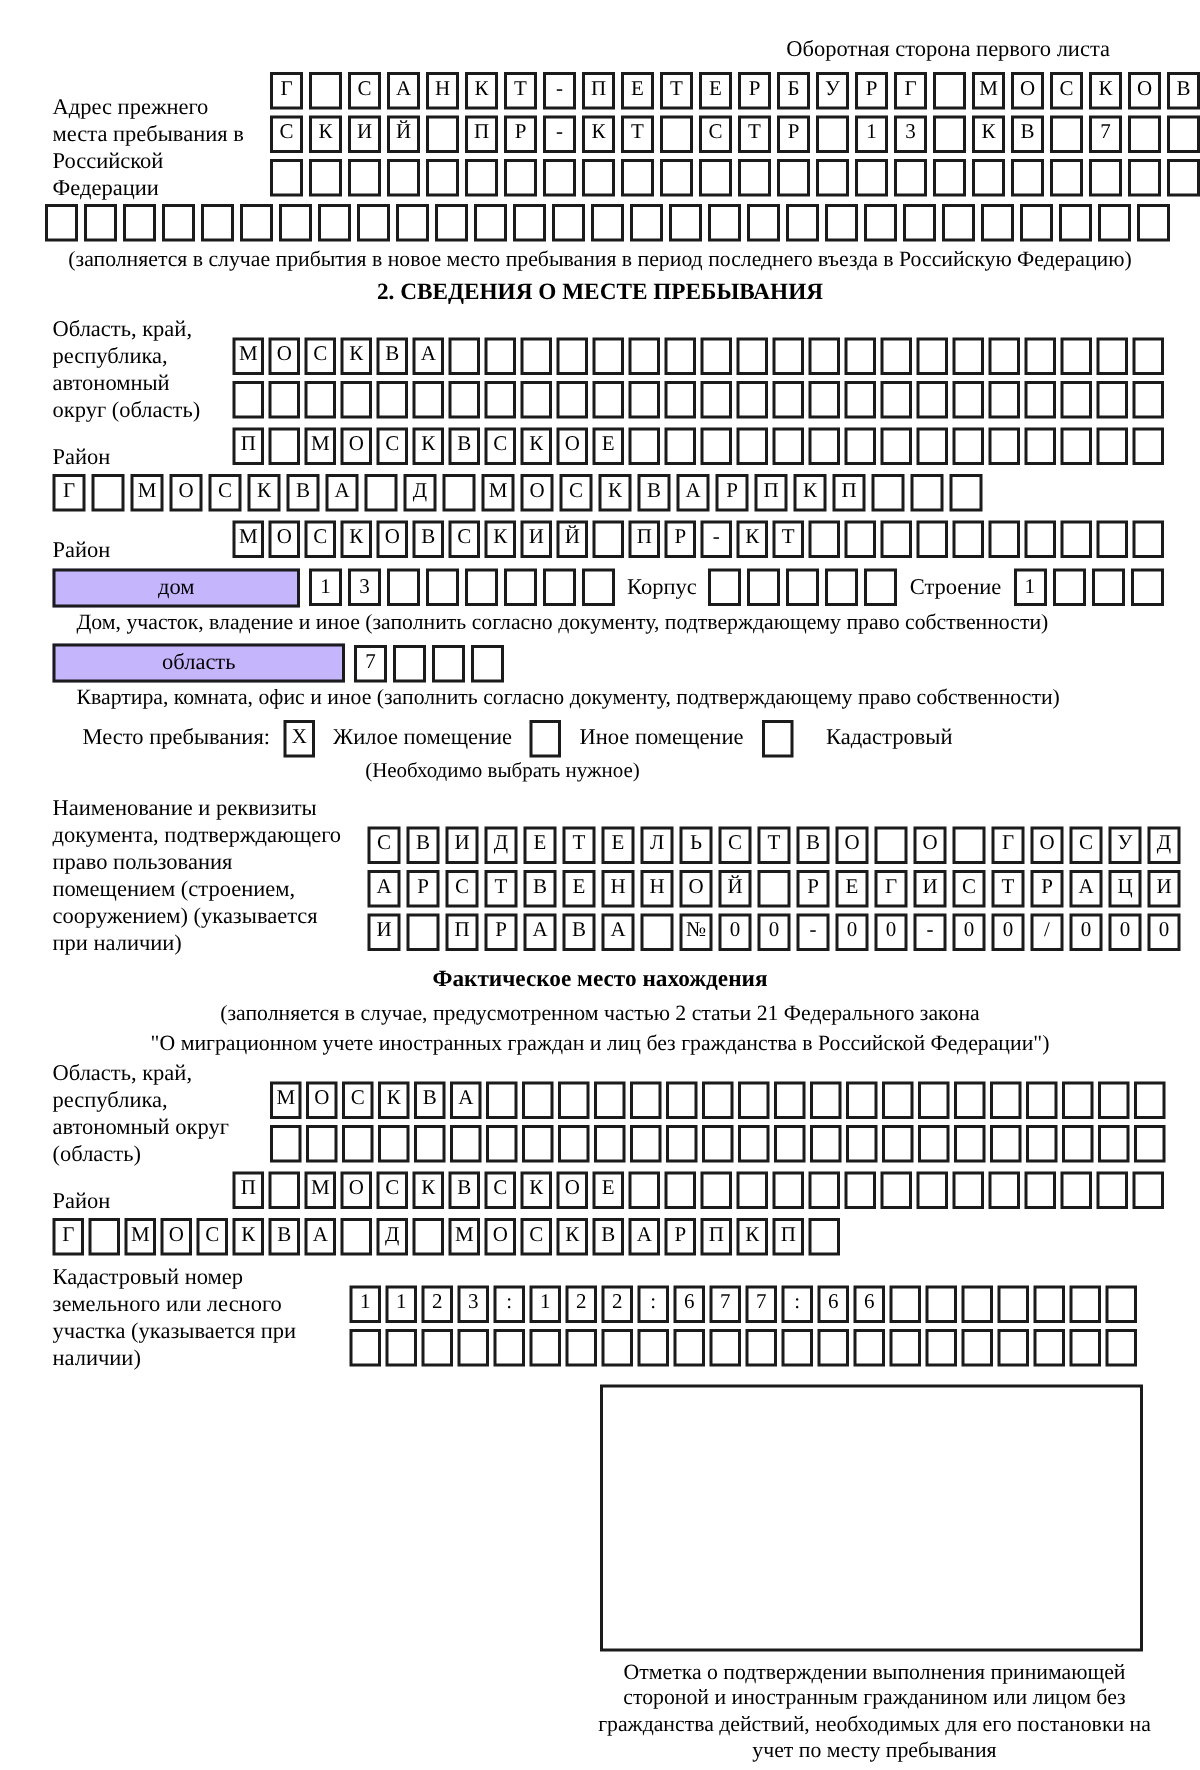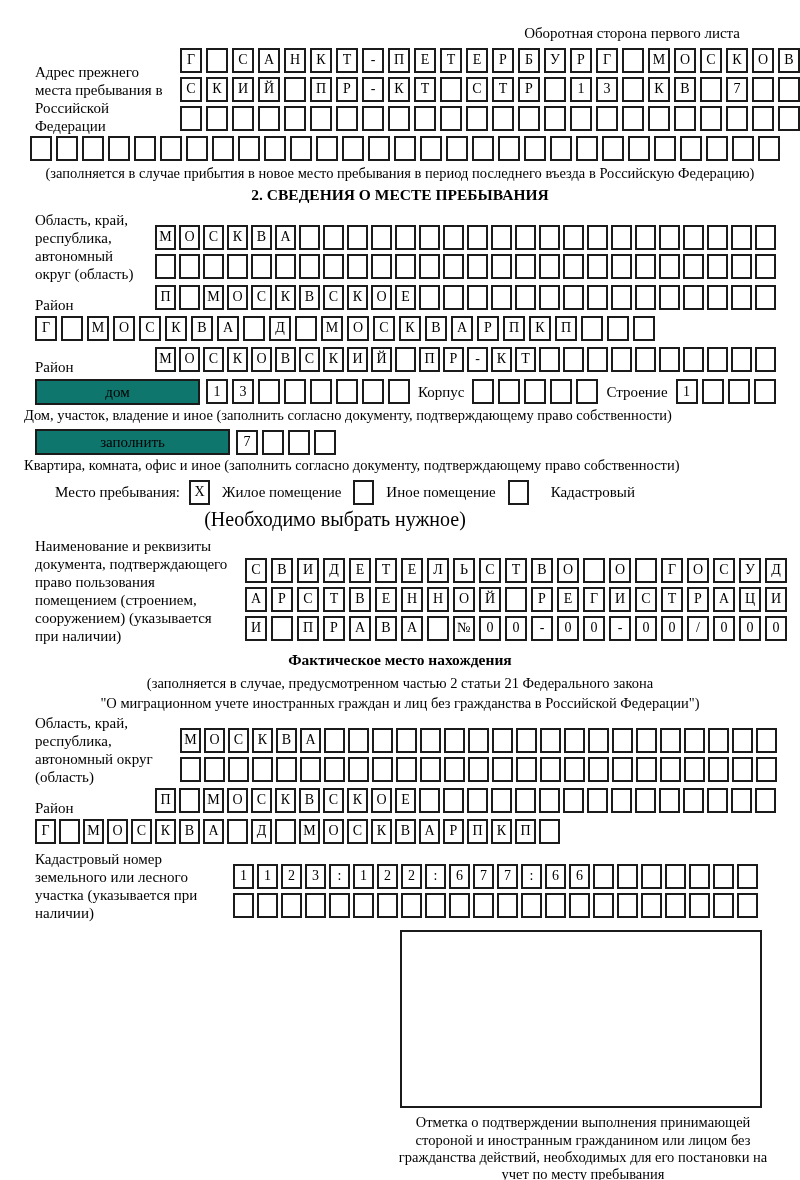--- a/index.html
+++ b/index.html
@@ -18,34 +18,34 @@
   .rows{flex:1;}
   .cellrow{display:flex;gap:4px;margin-bottom:4px;}
   .cellrow.g3{gap:3px;}
   .cell{
     flex:none;width:22px;height:25px;border:2px solid #1b1b1b;background:#fff;box-sizing:border-box;
     display:flex;align-items:center;justify-content:center;font-size:14px;
   }
   .w21 .cell{width:21px;}
   .fullrow{padding-left:30px;margin-top:1px;}
   .note{text-align:center;margin:0 10px 2px 10px;font-size:14.5px;}
-  .note-sm{padding-left:24px;margin:1px 0 5px 0;font-size:14.5px;}
+  .note-sm{padding-left:51px;margin:1px 0 5px 0;font-size:14.5px;}
   .houserow{display:flex;align-items:center;padding-left:35px;margin-top:3px;margin-bottom:2px;}
-  .fieldbox{border:2px solid #1b1b1b;height:26px;box-sizing:border-box;display:flex;align-items:center;justify-content:center;flex:none;background:#0f766e;}
+  .fieldbox{border:2px solid #1b1b1b;height:26px;box-sizing:border-box;display:flex;align-items:center;justify-content:center;flex:none;background:#c4b5fd;}
   .house-box{width:165px;margin-right:6px;}
   .apt-box{width:195px;margin-right:6px;}
   .inline-label{margin:0 8px;flex:none;font-family:Liberation Serif, serif;}
   .stayrow{display:flex;align-items:center;padding-left:55px;margin-top:5px;}
   .chk{
     flex:none;width:21px;height:25px;border:2px solid #1b1b1b;box-sizing:border-box;background:#fff;
     display:flex;align-items:center;justify-content:center;font-size:14px;margin:0 12px;
   }
   .chk.first{margin-left:9px;}
   .chk.wide{margin-right:22px;}
-  .stay-note{margin-left:35px;width:600px;text-align:center;margin-top:2px;margin-bottom:6px;font-size:20px;}
+  .stay-note{margin-left:35px;width:600px;text-align:center;margin-top:2px;margin-bottom:6px;font-size:14px;}
   .subnotes{margin-top:2px;}
   .stamp-box{margin:8px 0 0 400px;width:362px;height:178px;border:2px solid #1b1b1b;box-sizing:border-box;background:#fff;}
   .stamp-caption{margin:6px 0 0 395px;width:376px;text-align:center;font-size:14.5px;}
   .mt6{margin-top:6px;}
 </style>
 </head>
 <body>
 
 <div class="page">
 
@@ -348,21 +348,21 @@
     <div class="cellrow" style="margin-bottom:0">
         <div class="cell">1</div>
         <div class="cell"></div>
         <div class="cell"></div>
         <div class="cell"></div>
       </div>
   </div>
   <div class="note-sm">Дом, участок, владение и иное (заполнить согласно документу, подтверждающему право собственности)</div>
 
   <div class="houserow">
-    <div class="fieldbox apt-box">заполнить</div>
+    <div class="fieldbox apt-box">область</div>
     <div class="cellrow" style="margin-bottom:0">
         <div class="cell">7</div>
         <div class="cell"></div>
         <div class="cell"></div>
         <div class="cell"></div>
       </div>
   </div>
   <div class="note-sm">Квартира, комната, офис и иное (заполнить согласно документу, подтверждающему право собственности)</div>
 
   <div class="stayrow">

